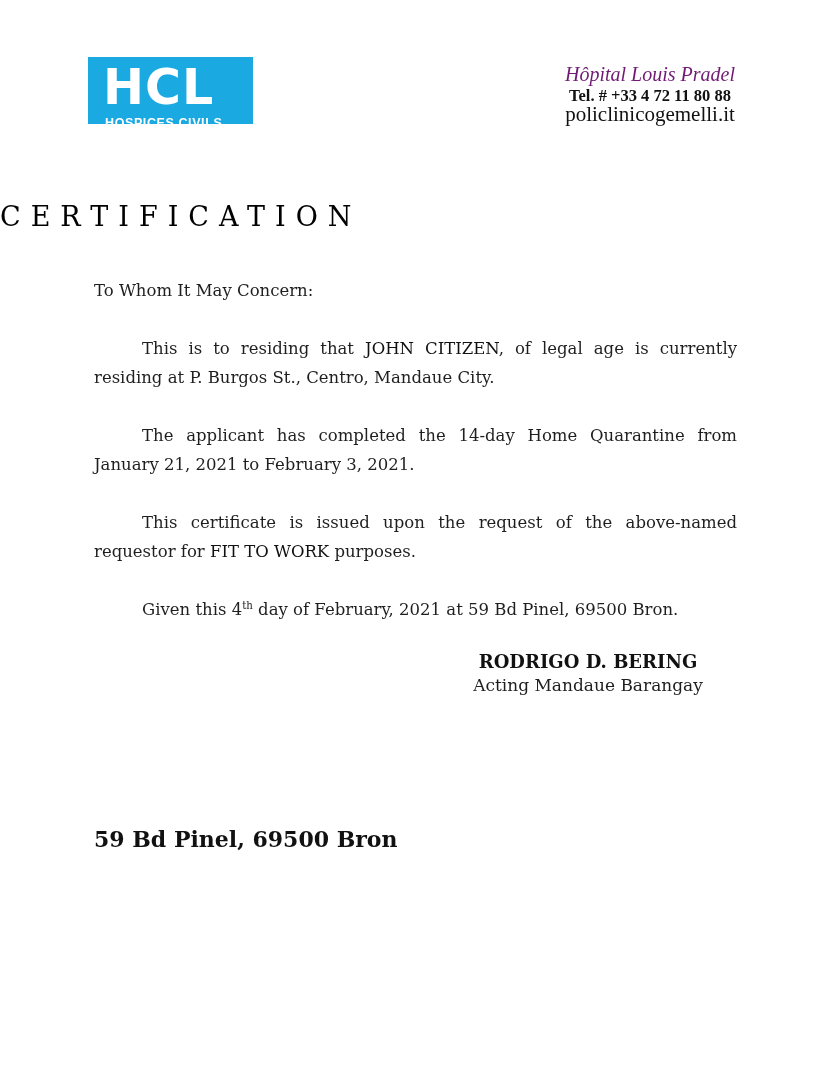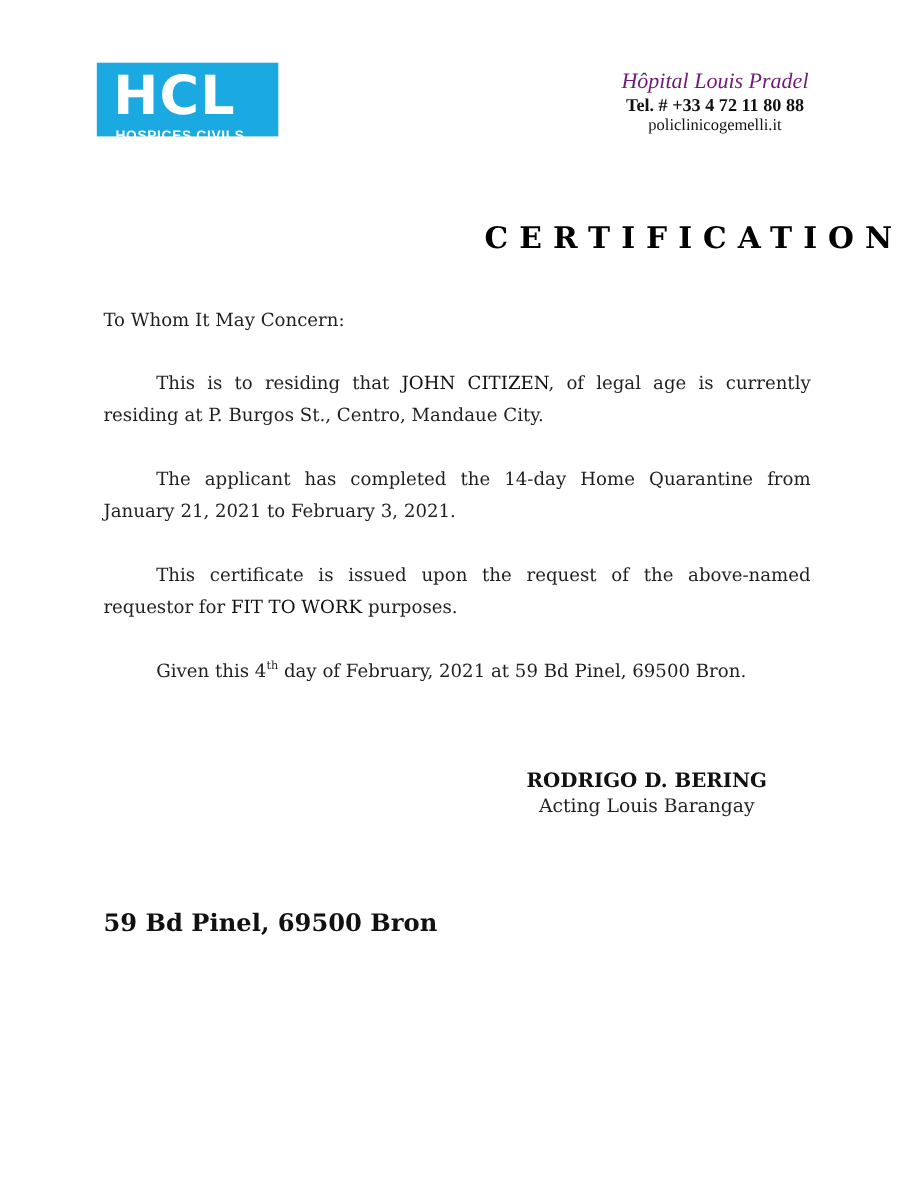--- a/index.html
+++ b/index.html
@@ -65,39 +65,38 @@
     white-space: nowrap;
   }
   .phone {
     font-weight: bold;
     font-size: 16.5px;
     line-height: 19px;
     color: #111111;
     white-space: nowrap;
   }
   .website {
-    font-size: 15px;
+    font-size: 21px;
     line-height: 19px;
     color: #111111;
     white-space: nowrap;
   }
 
   
   .title {
     position: absolute;
     top: 201px;
     left: 0;
     right: 10px;
-    text-align: right;
+    text-align: left;
     font-family: "DejaVu Serif", serif;
-    font-weight: bold;
+    font-weight: normal;
     font-size: 27px;
     letter-spacing: 10px;
     color: #000000;
-    padding-left: 44px;
   }
 
   
   .body-block {
     position: absolute;
     left: 94px;
     right: 94px;
     top: 276px;
     font-size: 16.5px;
     line-height: 29px;
@@ -113,21 +112,21 @@
   .para sup {
     font-size: 0.62em;
     vertical-align: super;
     line-height: 0;
   }
 
   
   .signature {
     position: absolute;
     left: 440px;
-    top: 698px;
+    top: 650px;
     width: 296px;
     text-align: center;
   }
   .sig-name {
     font-weight: bold;
     font-size: 18px;
     line-height: 24px;
     color: #111111;
     white-space: nowrap;
   }
@@ -174,18 +173,18 @@
 
     <p class="para">The applicant has completed the 14-day Home Quarantine from January 21, 2021 to February 3, 2021.</p>
 
     <p class="para"><span>This certificate is issued upon the request of the above-named requestor for </span><strong>FIT TO WORK</strong><span> purposes.</span></p>
 
     <p class="para given"><span>Given this 4</span><sup>th</sup><span> day of February, 2021 at 59 Bd Pinel, 69500 Bron.</span></p>
   </div>
 
   <div class="signature">
     <div class="sig-name">RODRIGO D. BERING</div>
-    <div class="sig-title">Acting Louis Barangay</div>
+    <div class="sig-title">Acting Mandaue Barangay</div>
   </div>
 
   <div class="footer-address">59 Bd Pinel, 69500 Bron</div>
 
 </div>
 
 </body></html>

